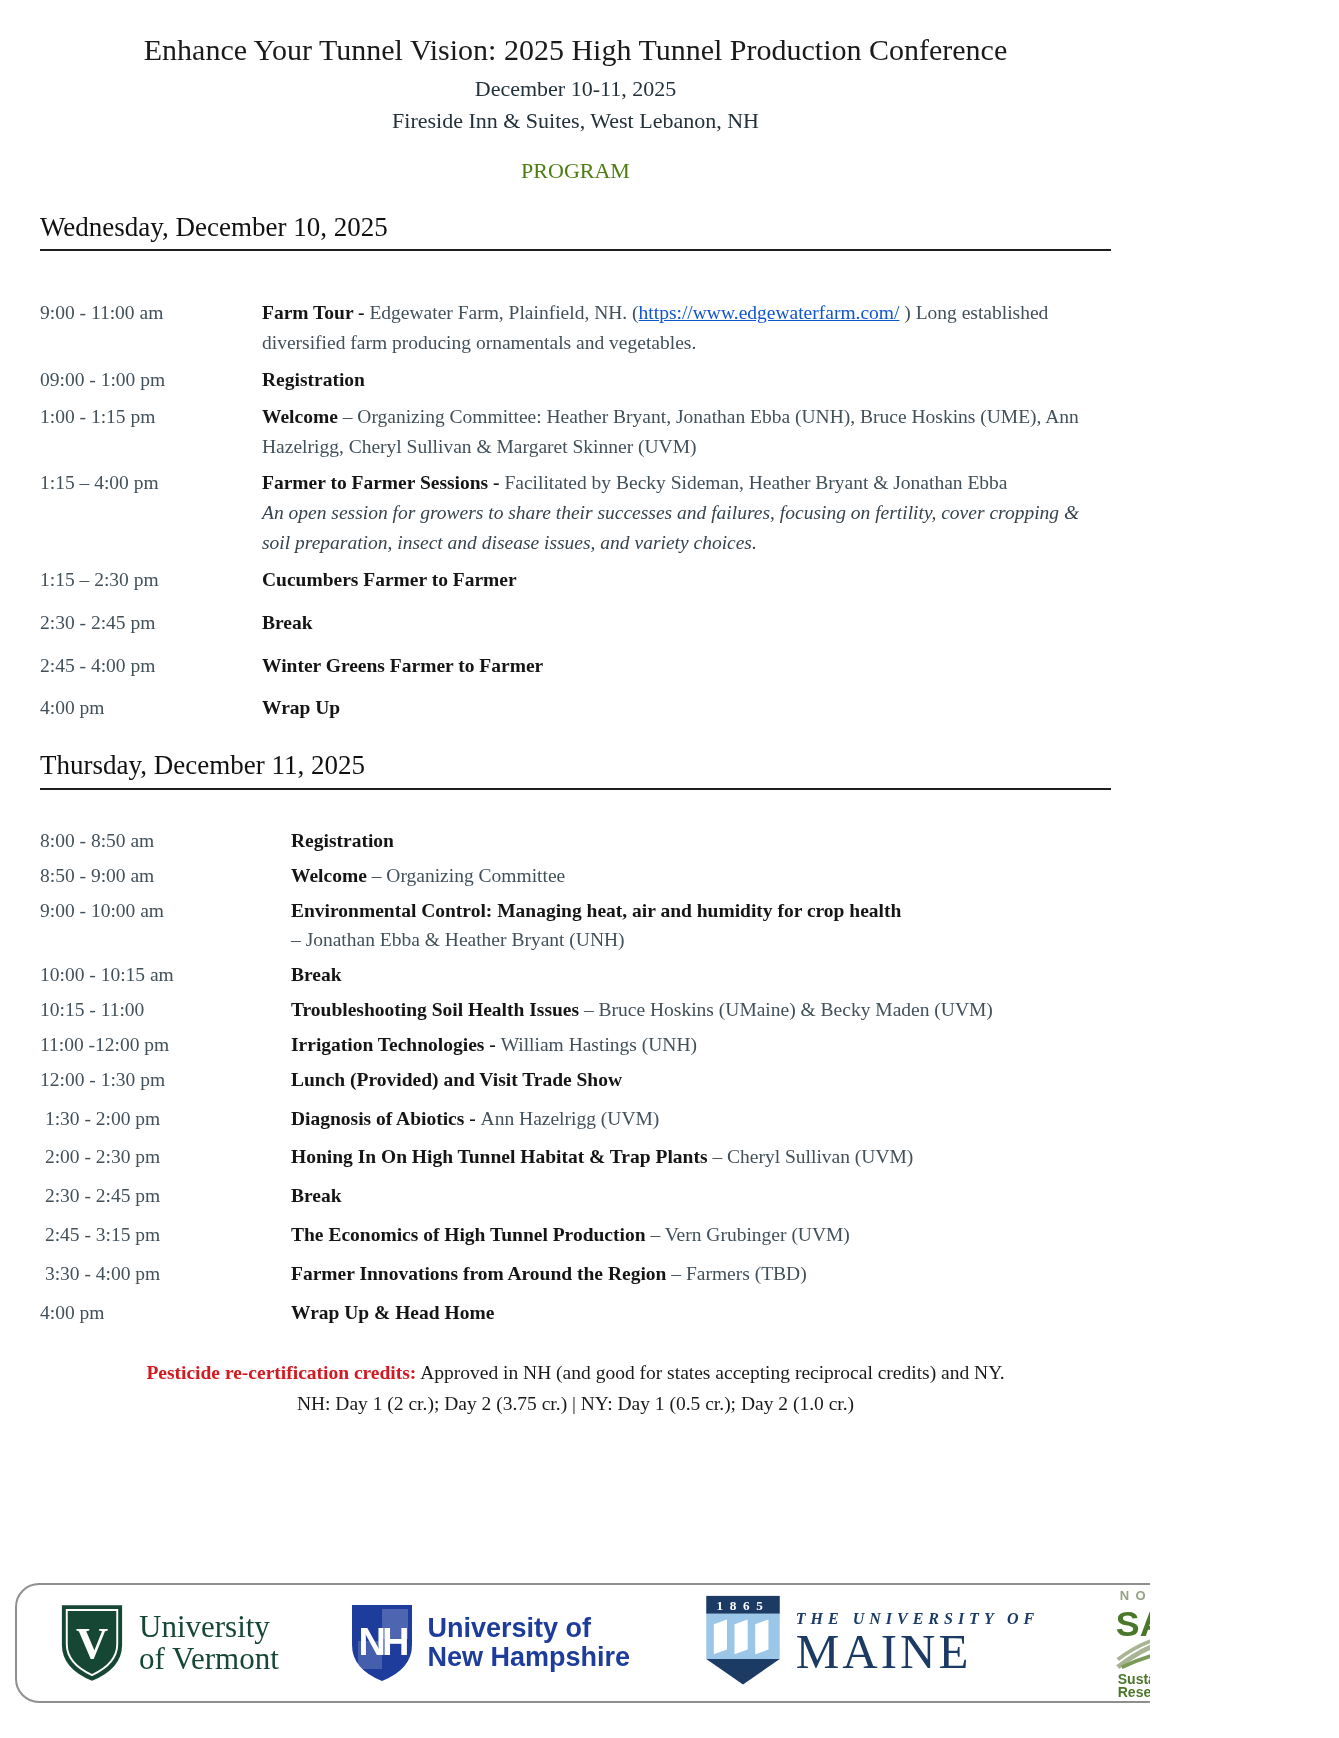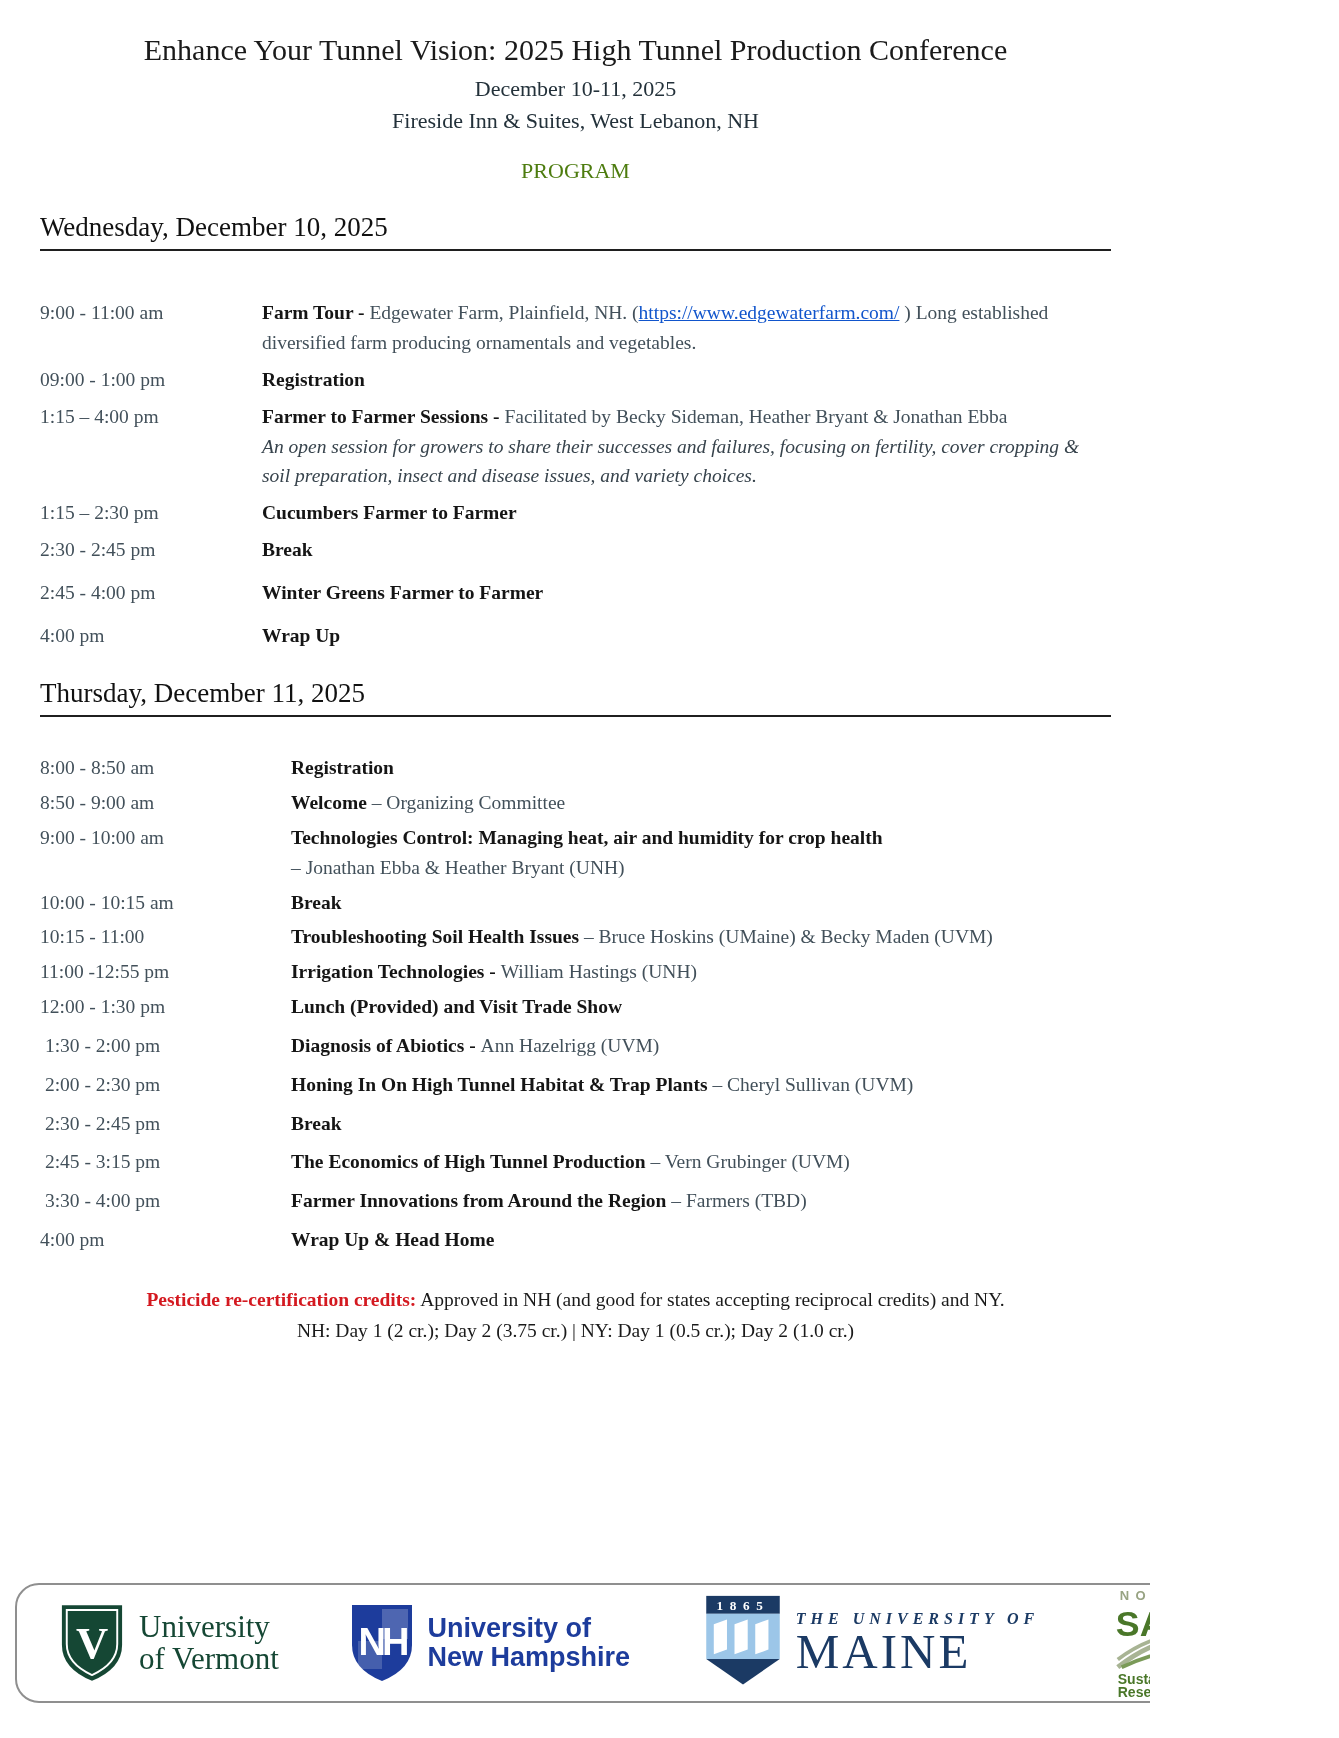--- a/index.html
+++ b/index.html
@@ -91,20 +91,24 @@
         <div class="rows">
           <div class="row">
             <div class="time">9:00 - 11:00 am</div>
             <div class="desc"><span class="seg-b">Farm Tour - </span><span class="seg-p">Edgewater Farm, Plainfield, NH. (</span><a class="seg-link" href="#">https://www.edgewaterfarm.com/</a><span class="seg-p"> ) Long established diversified farm producing ornamentals and vegetables.</span></div>
           </div>
           <div class="row">
             <div class="time">09:00 - 1:00 pm</div>
             <div class="desc"><span class="seg-b">Registration</span></div>
           </div>
           <div class="row">
+            <div class="time">1:00 - 1:15 pm</div>
+            <div class="desc"><span class="seg-b">Welcome</span><span class="seg-p"> – Organizing Committee: Heather Bryant, Jonathan Ebba (UNH), Bruce Hoskins (UME), Ann Hazelrigg, Cheryl Sullivan &amp; Margaret Skinner (UVM)</span></div>
+          </div>
+          <div class="row">
             <div class="time">1:15 – 4:00 pm</div>
             <div class="desc"><span class="seg-b">Farmer to Farmer Sessions - </span><span class="seg-p">Facilitated by Becky Sideman, Heather Bryant &amp; Jonathan Ebba</span><br><span class="seg-i">An open session for growers to share their successes and failures, focusing on fertility, cover cropping &amp; soil preparation, insect and disease issues, and variety choices.</span></div>
           </div>
           <div class="row">
             <div class="time">1:15 – 2:30 pm</div>
             <div class="desc"><span class="seg-b">Cucumbers Farmer to Farmer</span></div>
           </div>
           <div class="row">
             <div class="time">2:30 - 2:45 pm</div>
             <div class="desc"><span class="seg-b">Break</span></div>
@@ -125,32 +129,32 @@
           <div class="row">
             <div class="time">8:00 - 8:50 am</div>
             <div class="desc"><span class="seg-b">Registration</span></div>
           </div>
           <div class="row">
             <div class="time">8:50 - 9:00 am</div>
             <div class="desc"><span class="seg-b">Welcome</span><span class="seg-p"> – Organizing Committee</span></div>
           </div>
           <div class="row">
             <div class="time">9:00 - 10:00 am</div>
-            <div class="desc"><span class="seg-b">Technologies Control: Managing heat, air and humidity for crop health</span><br><span class="seg-p">– Jonathan Ebba &amp; Heather Bryant (UNH)</span></div>
+            <div class="desc"><span class="seg-b">Environmental Control: Managing heat, air and humidity for crop health</span><br><span class="seg-p">– Jonathan Ebba &amp; Heather Bryant (UNH)</span></div>
           </div>
           <div class="row">
             <div class="time">10:00 - 10:15 am</div>
             <div class="desc"><span class="seg-b">Break</span></div>
           </div>
           <div class="row">
             <div class="time">10:15 - 11:00</div>
             <div class="desc"><span class="seg-b">Troubleshooting Soil Health Issues</span><span class="seg-p"> – Bruce Hoskins (UMaine) &amp; Becky Maden (UVM)</span></div>
           </div>
           <div class="row">
-            <div class="time">11:00 -12:55 pm</div>
+            <div class="time">11:00 -12:00 pm</div>
             <div class="desc"><span class="seg-b">Irrigation Technologies - </span><span class="seg-p">William Hastings (UNH)</span></div>
           </div>
           <div class="row">
             <div class="time">12:00 - 1:30 pm</div>
             <div class="desc"><span class="seg-b">Lunch (Provided) and Visit Trade Show</span></div>
           </div>
           <div class="row">
             <div class="time"> 1:30 - 2:00 pm</div>
             <div class="desc"><span class="seg-b">Diagnosis of Abiotics - </span><span class="seg-p">Ann Hazelrigg (UVM)</span></div>
           </div>

